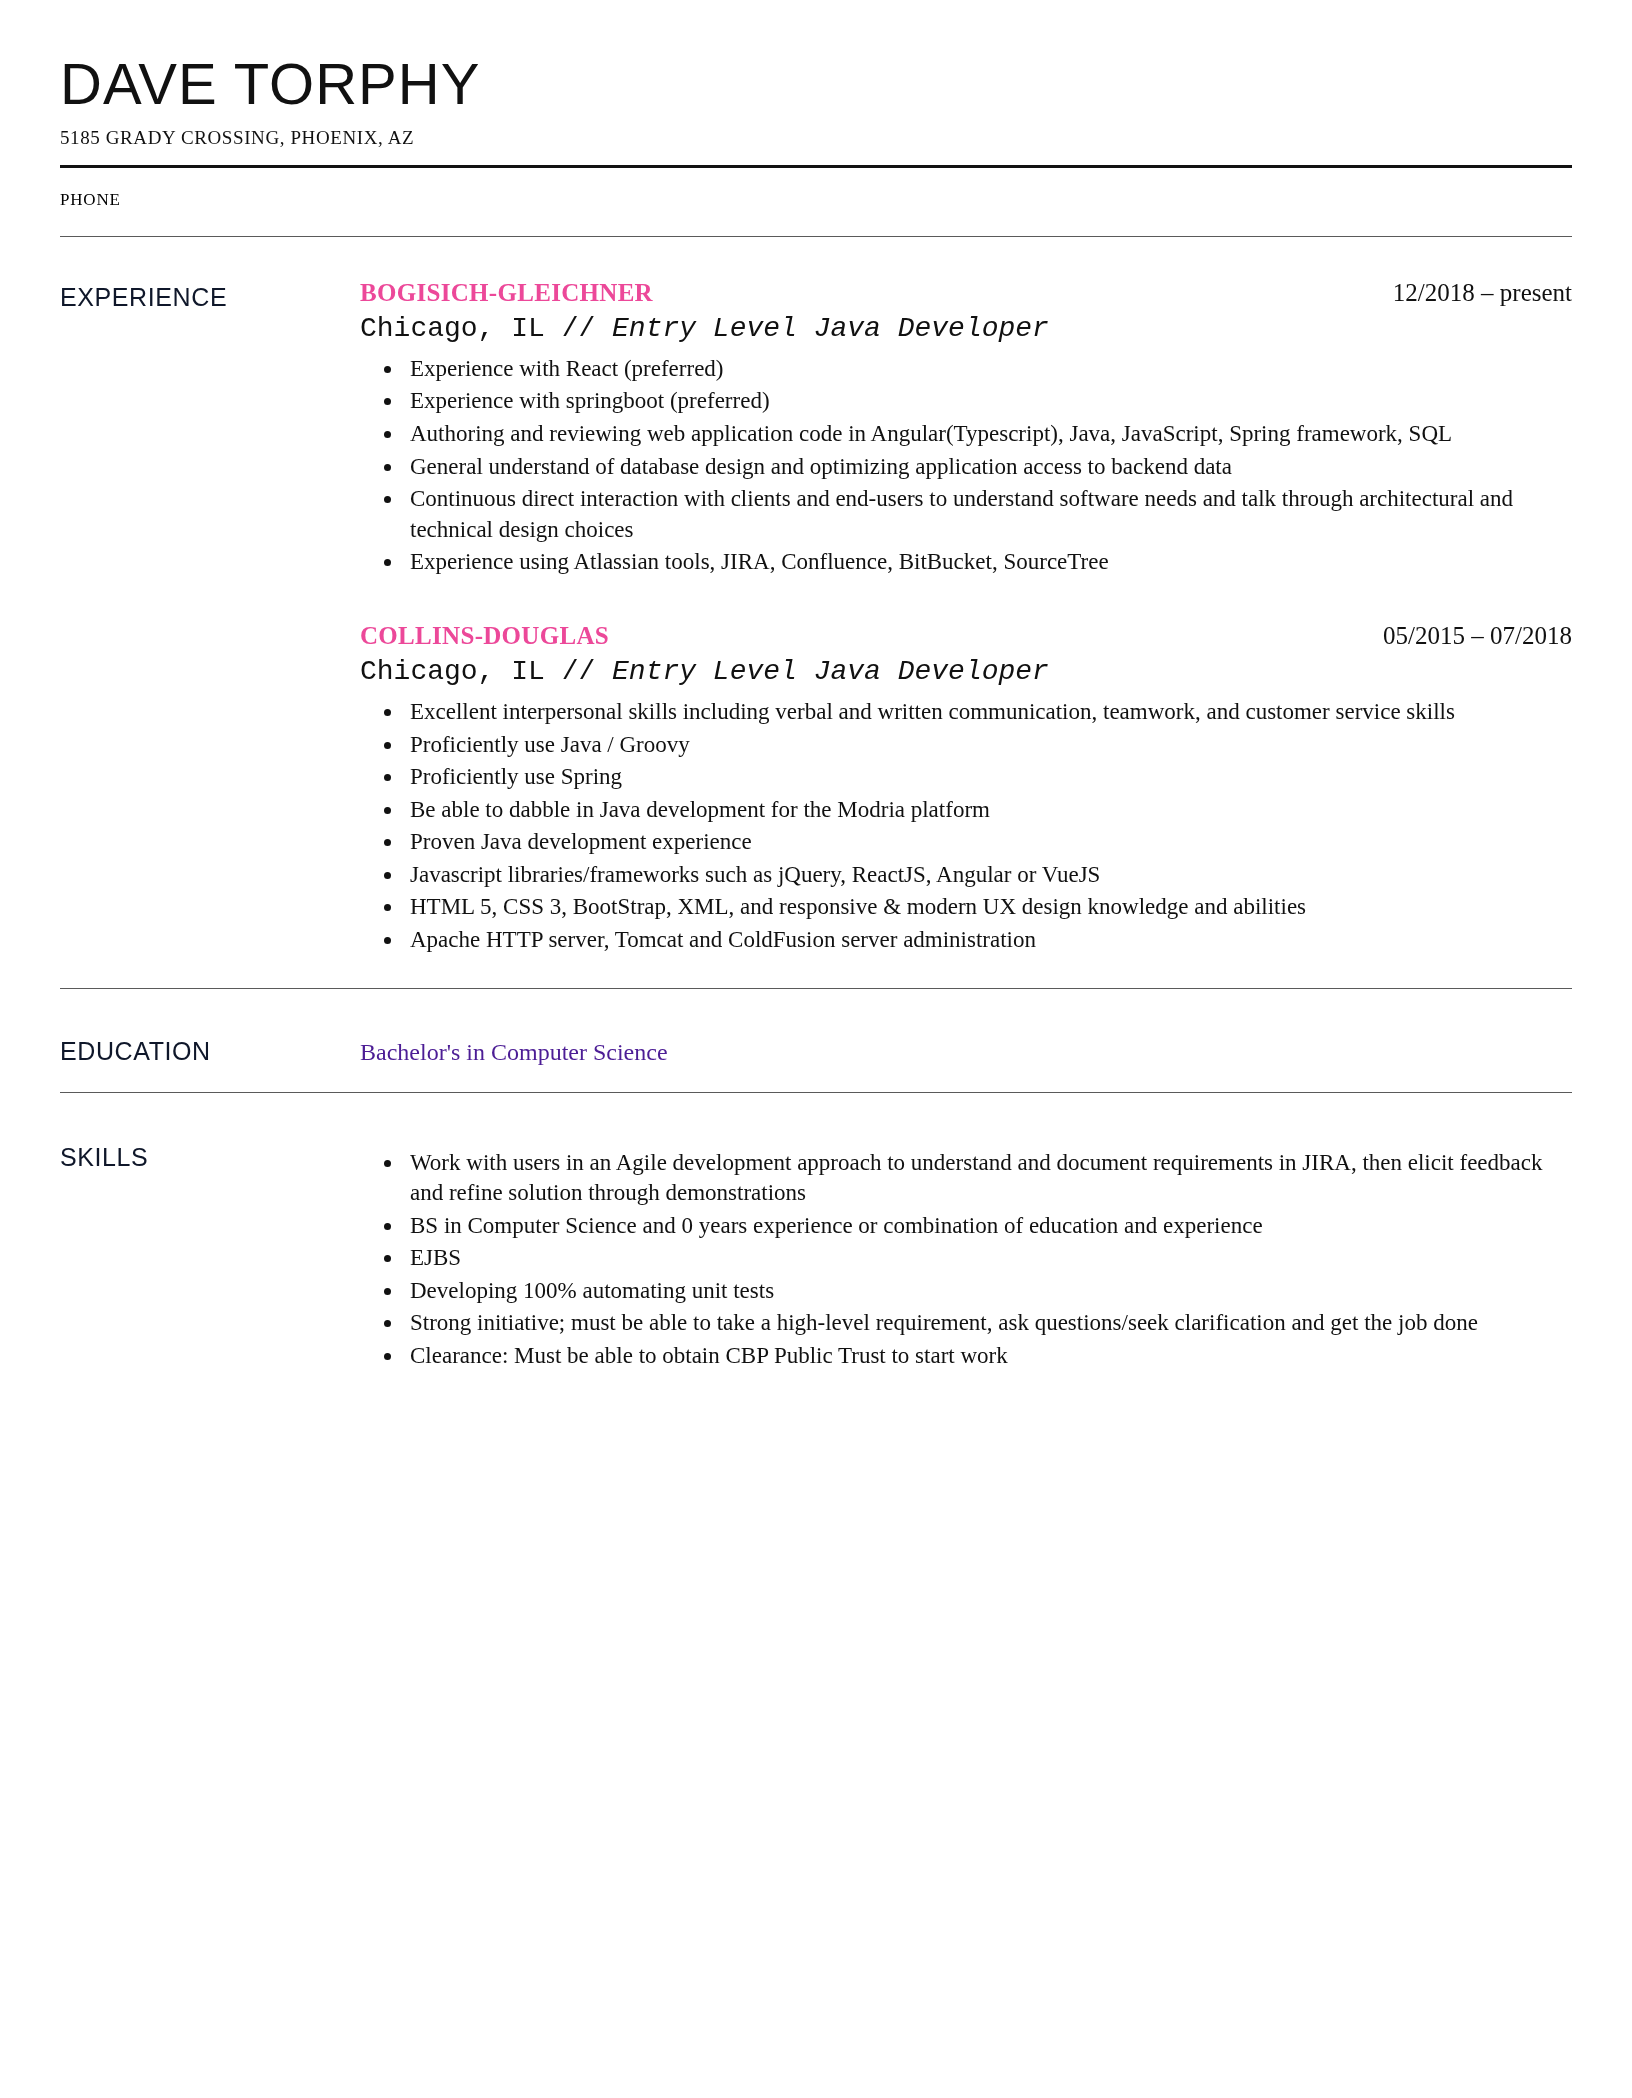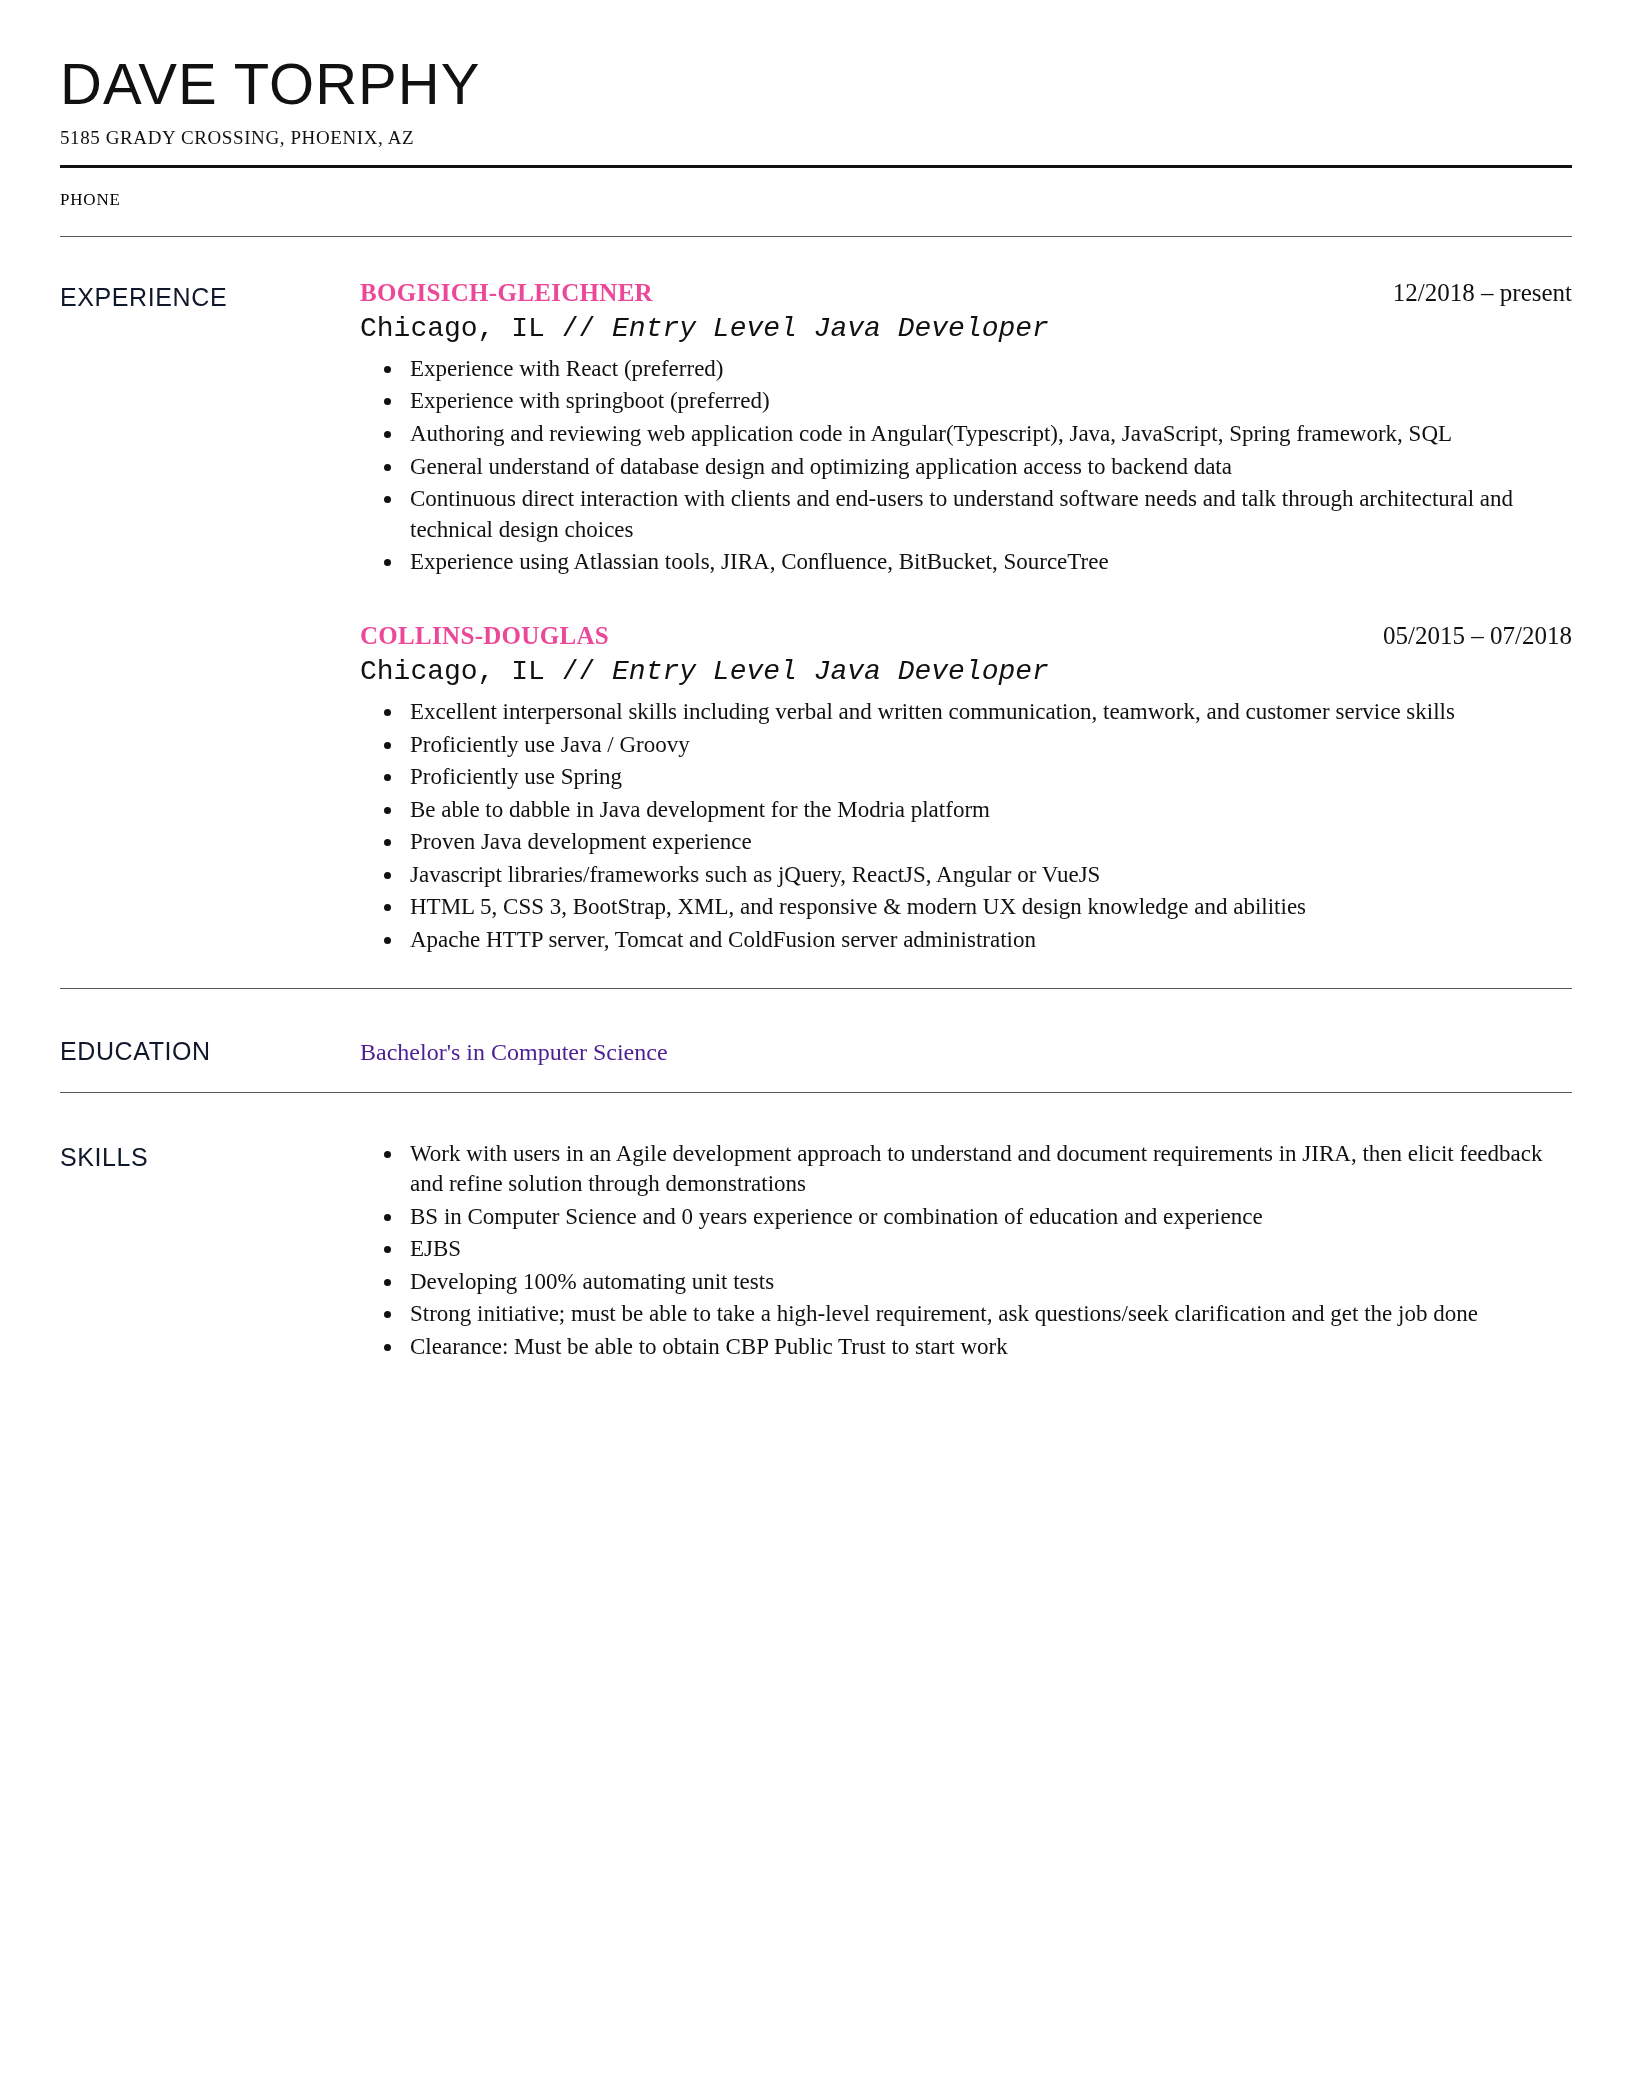--- a/index.html
+++ b/index.html
@@ -140,21 +140,21 @@
     color: #111111;
   }
   .edu-degree {
     font-family: "Liberation Serif", serif;
     font-size: 24px;
     color: #4c1d95;
     margin-top: 8px;
   }
 
   .section.skills ul.bullets {
-    margin-top: 4px;
+    margin-top: 13px;
   }
   .section.skills .section-label {
     padding-top: 8px;
   }
   .section.education .section-label {
     padding-top: 6px;
   }
 </style>
 </head>
 <body>

